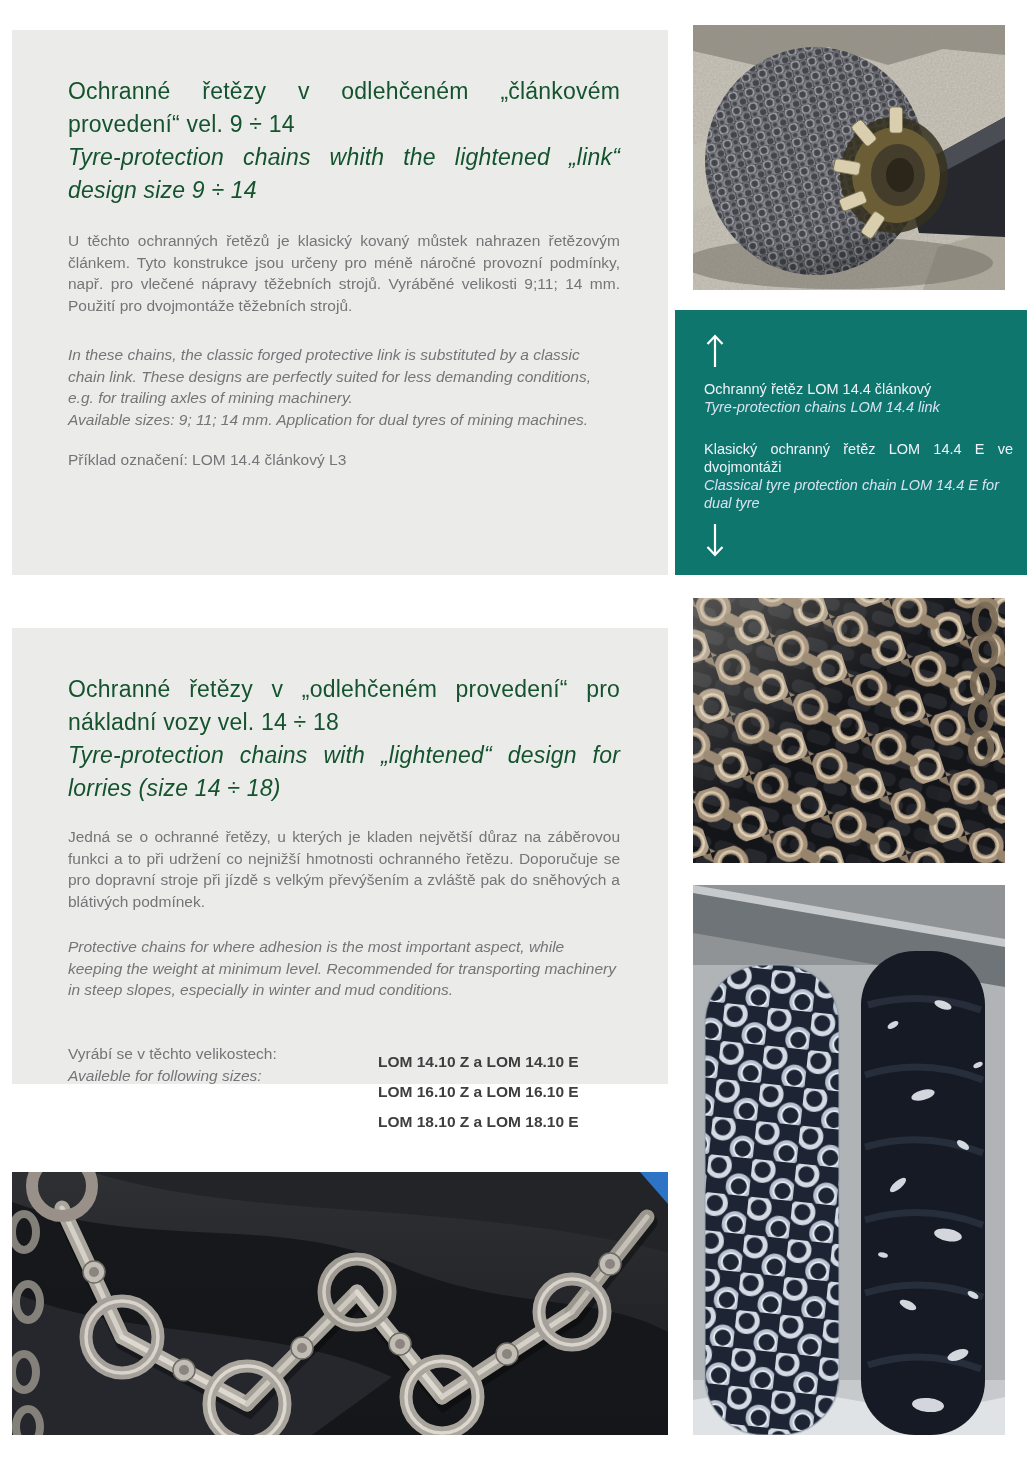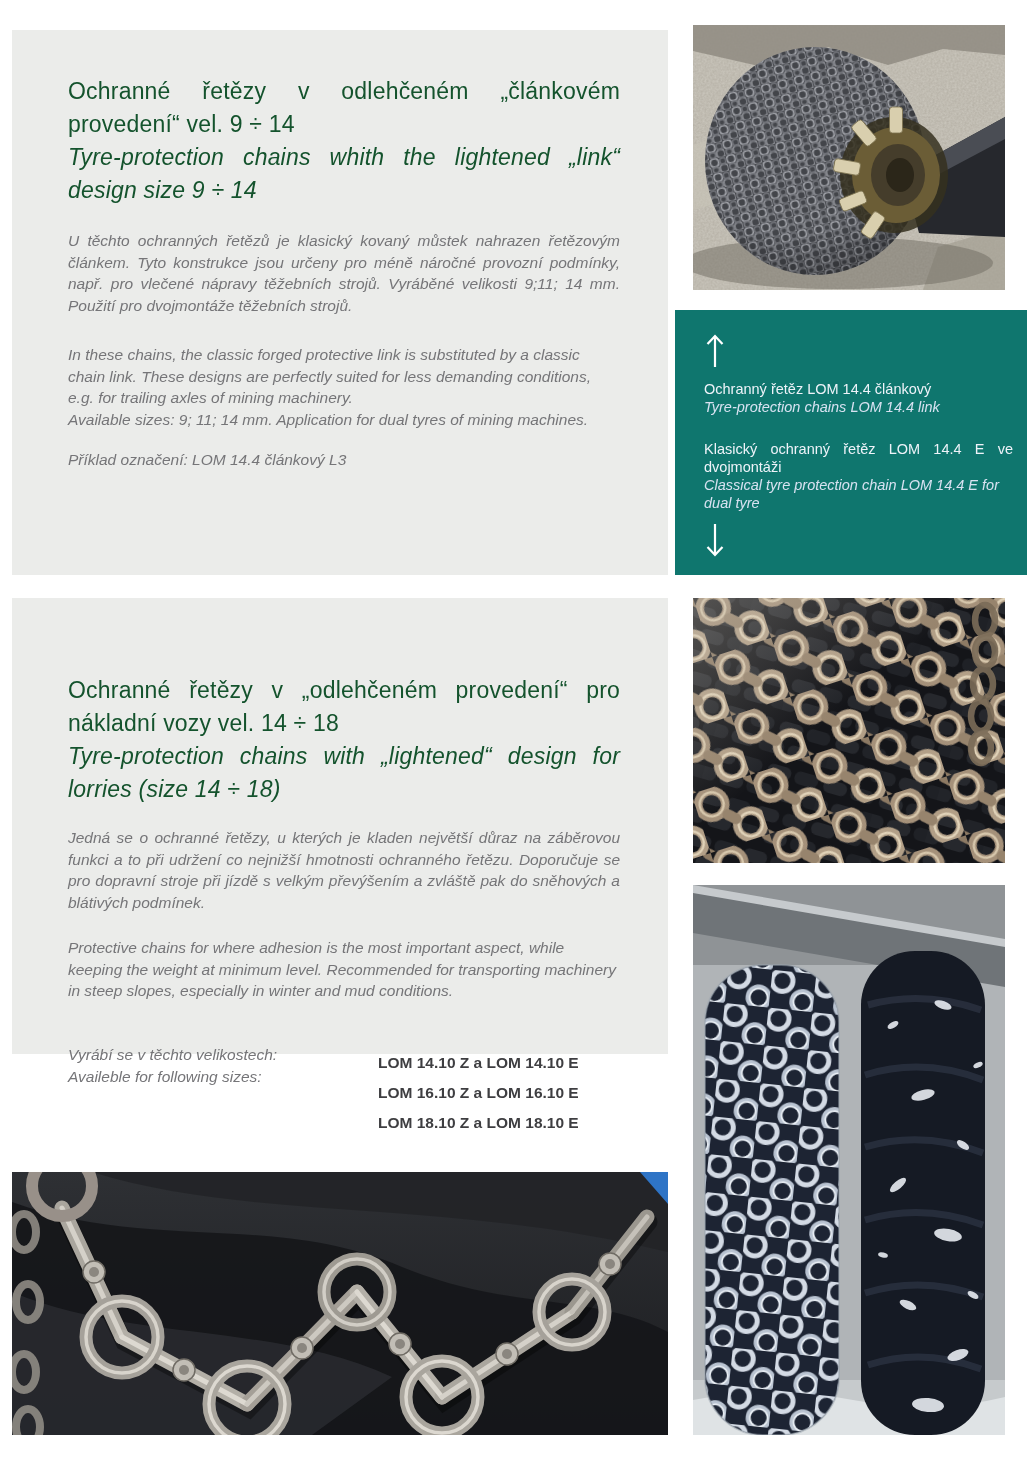--- a/index.html
+++ b/index.html
@@ -3,28 +3,28 @@
 <meta charset="utf-8">
 <style>
   html,body{margin:0;padding:0;background:#ffffff;}
   .page{position:relative;width:1031px;height:1459px;background:#ffffff;
         font-family:"Liberation Sans",sans-serif;overflow:hidden;}
 
   
   .panel{position:absolute;left:12px;width:656px;background:#ebecea;
          box-sizing:border-box;padding-left:56px;padding-right:48px;}
   .panel1{top:30px;height:545px;padding-top:45px;}
-  .panel2{top:598px;height:456px;padding-top:76px;}
+  .panel2{top:628px;height:456px;padding-top:45px;}
 
   .h-cs,.h-en{margin:0;font-size:23px;line-height:33px;font-weight:400;
               color:#14532d;text-align:justify;letter-spacing:.2px;}
   .h-en{font-style:italic;}
 
   .body{margin:0;font-size:15.5px;line-height:21.5px;color:#757578;
-        white-space:pre-line;font-style:italic;}
+        white-space:pre-line;}
   .cs{text-align:justify;}
   .en{font-style:italic;}
   .nj{text-align:left;}
   .mt19{margin-top:19px}.mt21{margin-top:21px}.mt23{margin-top:23px}
   .mt24{margin-top:24px}.mt26{margin-top:28px}.mt42{margin-top:42px}
 
   .sizes{display:flex;}
   .sz-labels{width:302px;flex:none;}
   .sz-labels .body{line-height:22px;}
   .szi{margin:8px;font-size:15.5px;line-height:22px;font-weight:700;color:#3e3e41;}

